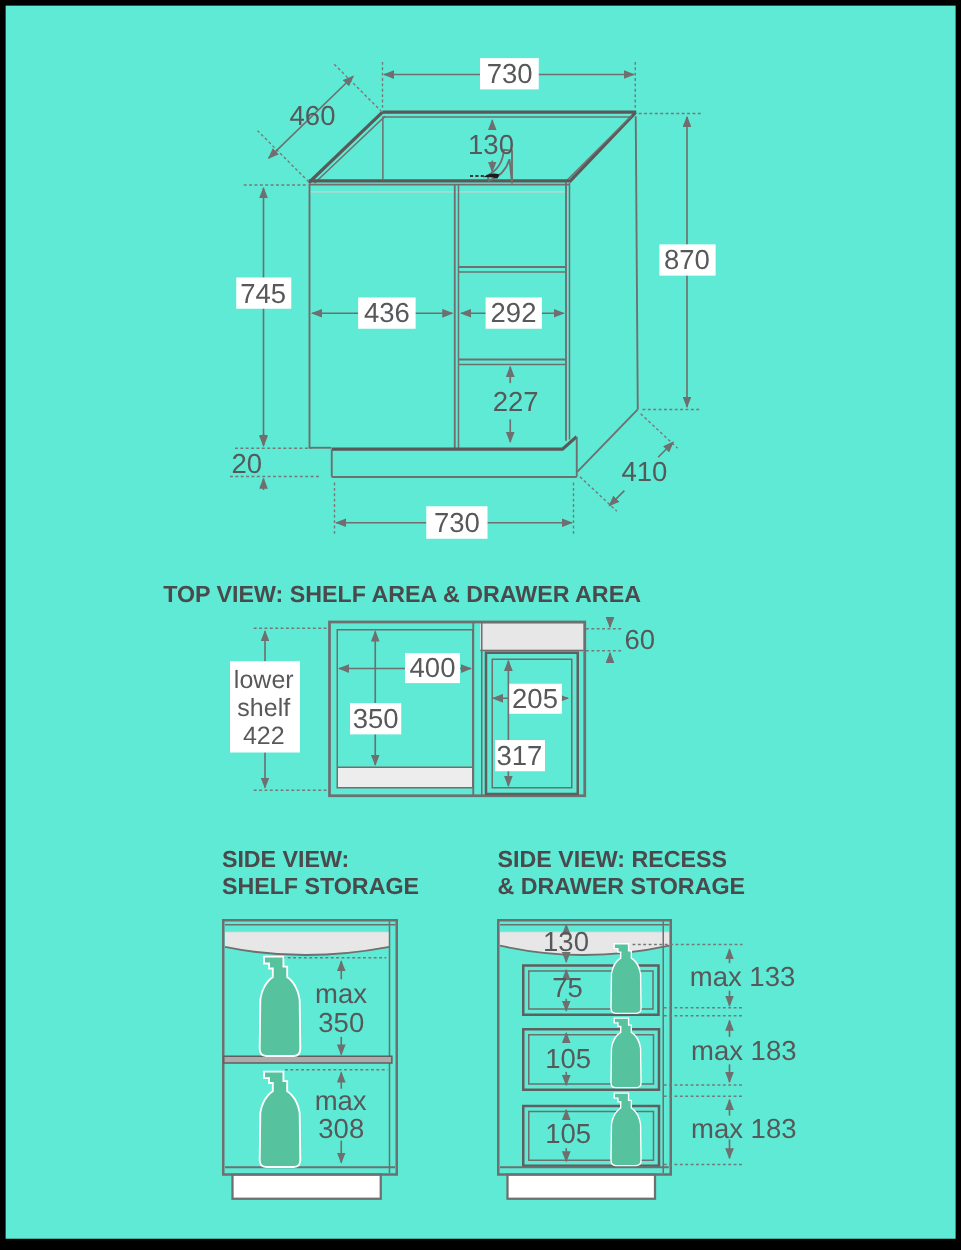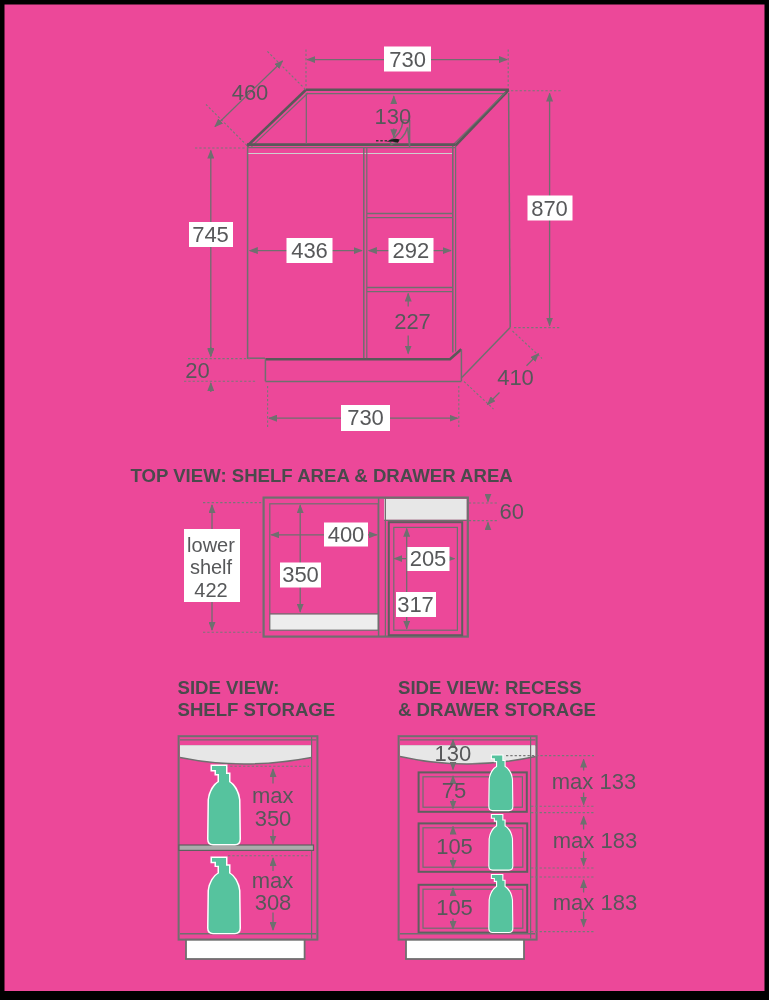--- a/index.html
+++ b/index.html
@@ -1,16 +1,16 @@
 <!DOCTYPE html>
 <html><head>
 <meta charset="utf-8">
 <style>
   html,body{margin:0;padding:0;background:#fff}
-  .page{position:relative;width:769px;height:1000px;background:#ec4899;overflow:hidden}
+  .page{position:relative;width:769px;height:1000px;background:#5eead4;overflow:hidden}
   svg{display:block}
   .ln{stroke:#6f6f6f;stroke-width:1.5;fill:none}
   .lt{stroke:#6f6f6f;stroke-width:1.2;fill:none}
   .hv{stroke:#595959;stroke-width:2.6;fill:none}
   .hv2{stroke:#5f5f5f;stroke-width:2;fill:none}
   .th{stroke:#cfcfcf;stroke-width:1;fill:none}
   .dim{stroke:#6f6f6f;stroke-width:1.3;fill:none}
   .dot{stroke:#787878;stroke-width:1.1;stroke-dasharray:2.3 2;fill:none}
   .bg{fill:#ffffff}
   .shade{fill:#e7e7e7}

